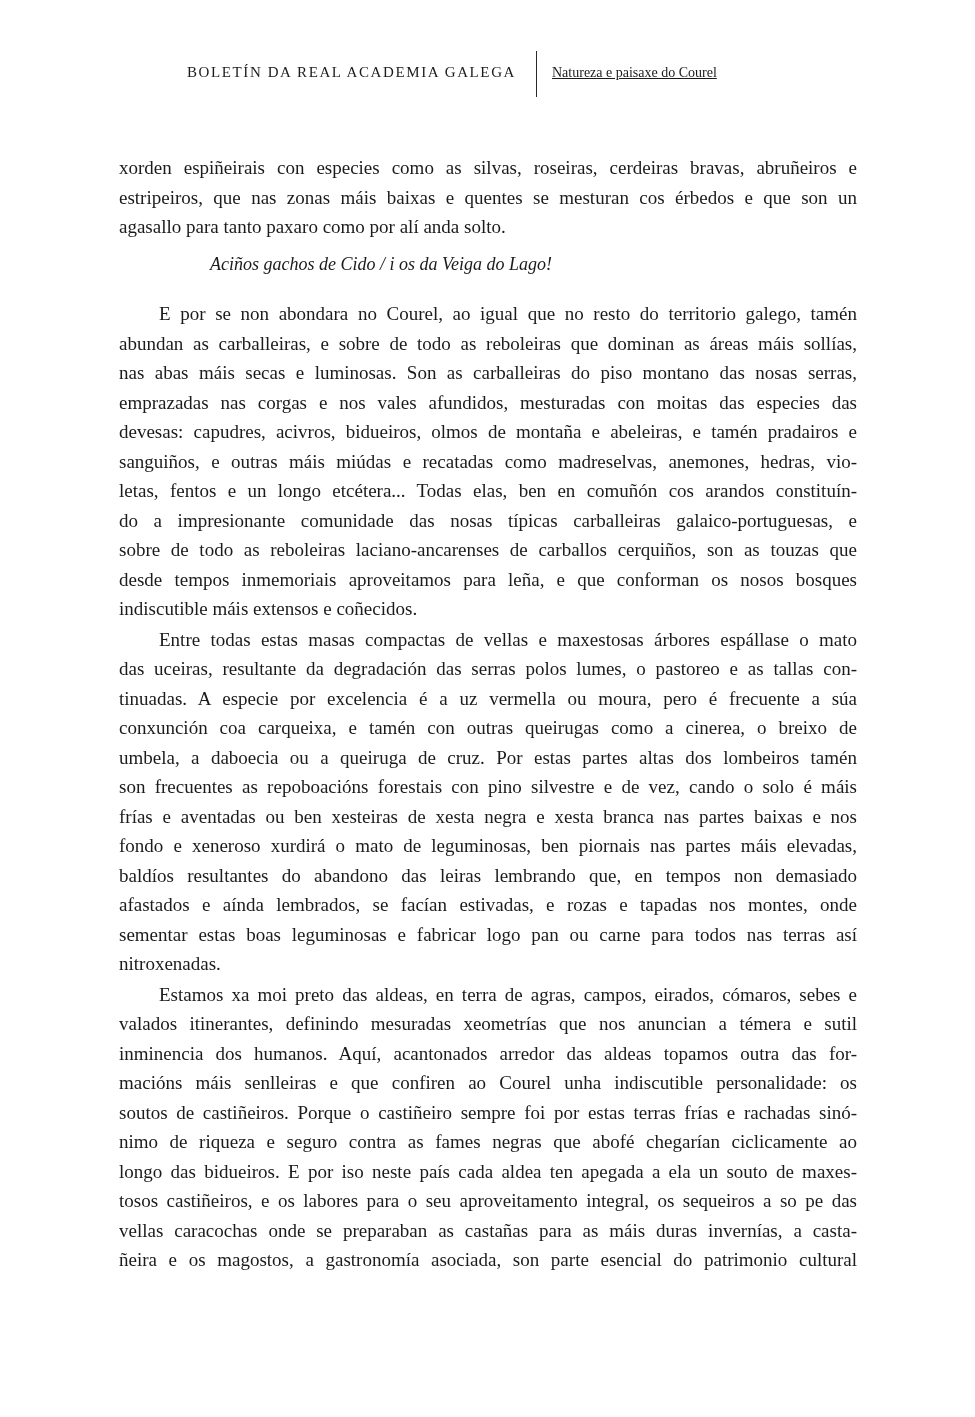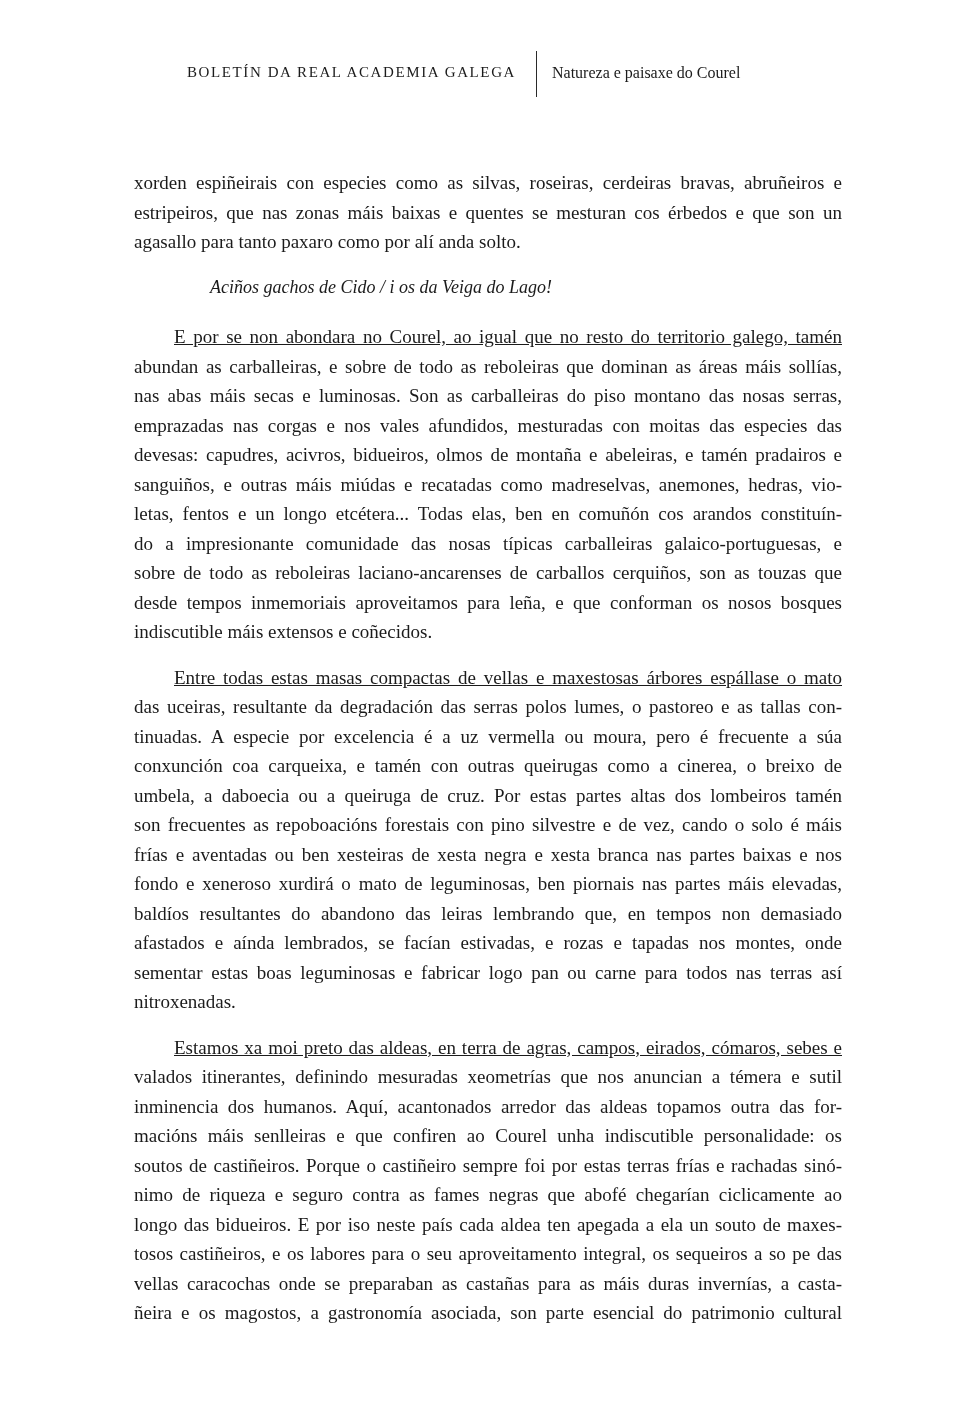--- a/index.html
+++ b/index.html
@@ -27,37 +27,38 @@
   }
   .head-rule {
     position: absolute;
     left: 488px; top: 51px;
     width: 1px; height: 46px;
     background: #2a2a2a;
   }
   .article-title {
     position: absolute;
     left: 504px; top: 64px;
-    font-size: 16px;
+    font-size: 14px;
     line-height: 18px;
     white-space: nowrap;
+    text-decoration: underline;
   }
 
   
   .article-text {
     position: absolute;
     left: 118px; top: 152px;
     width: 740px;
     font-size: 19px;
     line-height: 29.5px;
   }
-  .para { margin: 16px; }
+  .para { margin: 1px; }
   .line { text-align: justify; text-align-last: justify; }
   .line.last { text-align-last: left; }
-  .para.indent .line:first-child { text-indent: 40px; text-decoration: underline; }
+  .para.indent .line:first-child { text-indent: 40px; }
   .para.quote {
     margin: 8px 0 20px 92px;
     font-style: italic;
     font-size: 18px;
   }
   .para.quote .line { text-align: right; text-align-last: left; }
 
   
   .page-footer { position: absolute; left: 0; bottom: 0; width: 100%; height: 110px; }
 </style>

